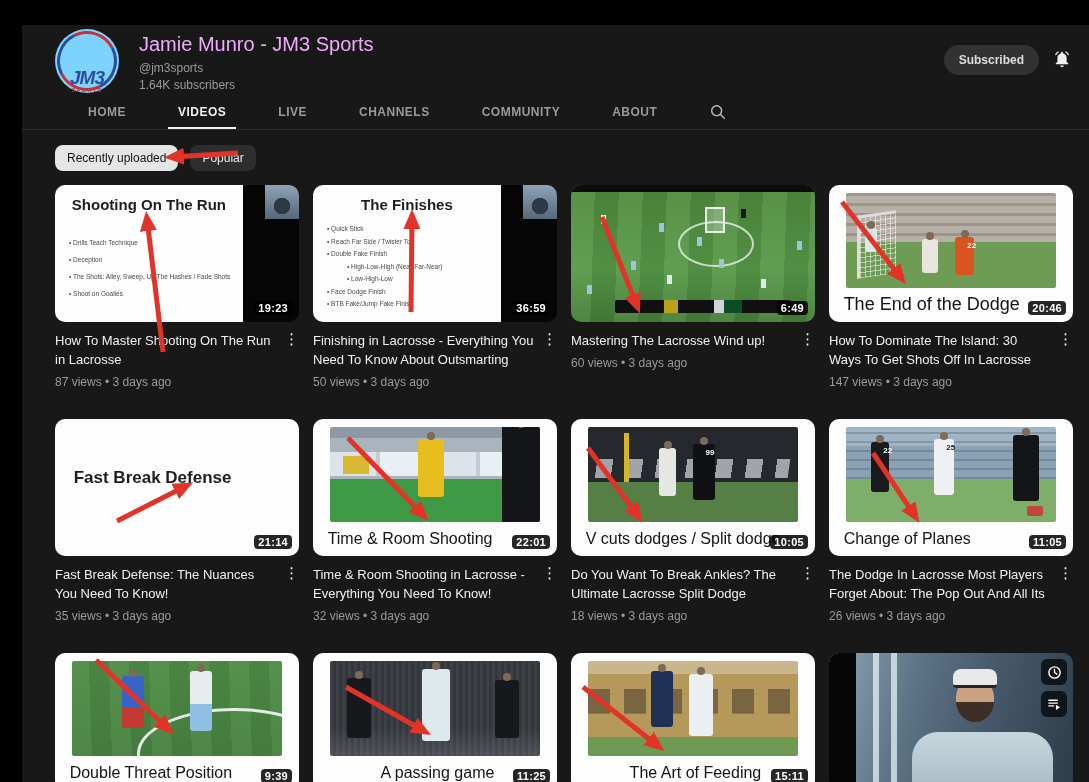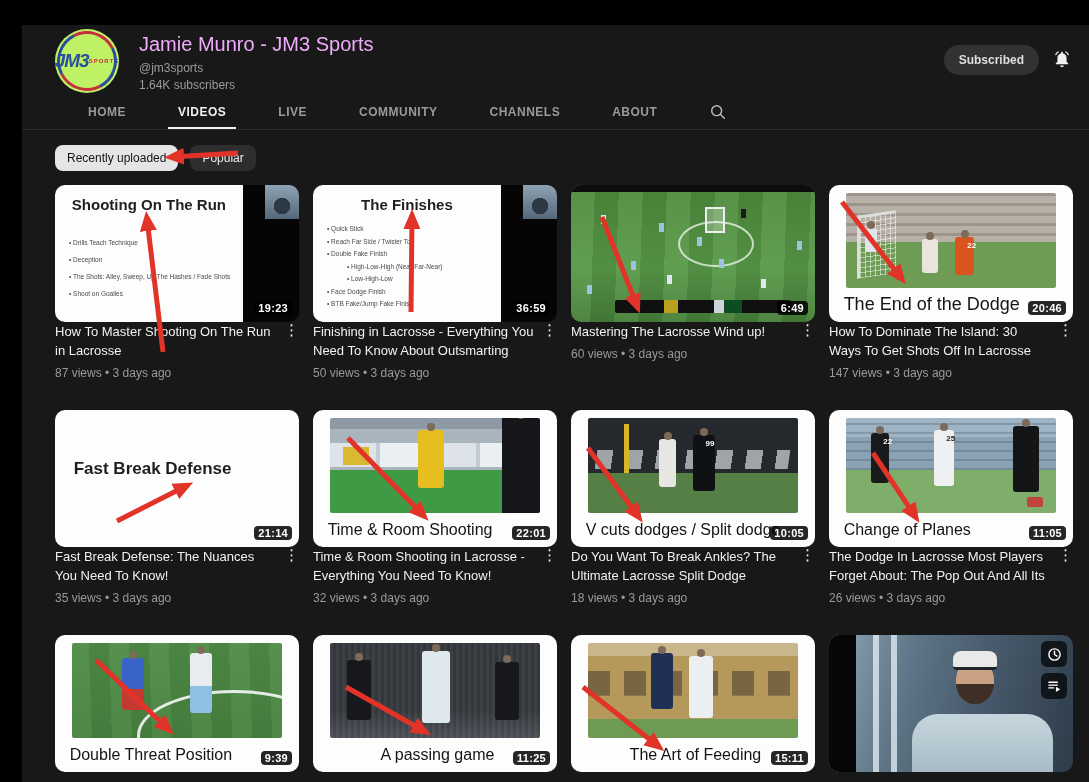--- a/index.html
+++ b/index.html
@@ -1,22 +1,22 @@
 <!DOCTYPE html>
 <html><head>
 <meta charset="utf-8">
 <style>
   html,body{margin:0;padding:0;width:1089px;height:782px;background:#000;overflow:hidden;
     font-family:"Liberation Sans", sans-serif;}
   .app{position:absolute;left:22px;top:25px;right:0;bottom:0;background:#181818;overflow:hidden;}
 
   
   .chan-header{display:flex;align-items:flex-start;padding:4px 16px 0 33px;height:66px;}
-  .avatar{width:64px;height:64px;border-radius:50%;background:#bef264;position:relative;flex:0 0 auto;
-    display:flex;flex-direction:row;align-items:center;justify-content:center;cursor:pointer;}
+  .avatar{width:64px;height:64px;border-radius:50%;background:#7dd3fc;position:relative;flex:0 0 auto;
+    display:flex;flex-direction:column;align-items:center;justify-content:flex-end;cursor:pointer;}
   .avatar::before{content:"";position:absolute;inset:2px;border-radius:50%;
     border:3px solid transparent;border-top-color:#c6303a;border-bottom-color:#c6303a;
     border-left-color:#2b4b9b;border-right-color:#2b4b9b;transform:rotate(18deg);}
   .logo-jm3{font-weight:bold;font-style:italic;font-size:19px;color:#2b4f9e;letter-spacing:-1px;line-height:18px;}
   .logo-sports{font-size:6px;font-weight:bold;color:#c6303a;letter-spacing:1px;}
   .chan-meta{margin-left:20px;flex:1;}
   .chan-name{color:#f0abfc;font-size:20px;line-height:24px;margin-top:3px;}
   .chan-handle{color:#9a9a9a;font-size:12px;margin-top:5px;}
   .chan-subs{color:#9a9a9a;font-size:12px;margin-top:3px;}
   .header-right{display:flex;align-items:center;margin-top:16px;}
@@ -36,21 +36,21 @@
   .chips{display:flex;gap:12px;margin:15px 0 0 33px;}
   .chip{height:26px;display:inline-flex;align-items:center;padding:0 12px;border-radius:8px;
     font-size:12px;font-weight:500;cursor:pointer;}
   .chip.sel{background:#e5e5e5;color:#141414;}
   .chip.unsel{background:#2e2e2e;color:#ececec;}
 
   
   .grid{display:grid;grid-template-columns:repeat(4,244px);column-gap:14px;row-gap:30px;
     margin:14px 0 0 33px;}
   .card{position:relative;height:137px;border-radius:10px;overflow:hidden;background:#050505;cursor:pointer;}
-  .trow{display:flex;}
+  .trow{display:flex;margin-top:9px;}
   .vtitle{flex:1;color:#f1f1f1;font-size:13px;line-height:19px;font-weight:500;max-height:38px;
     overflow:hidden;cursor:pointer;}
   .dots{color:#f1f1f1;font-size:15px;line-height:16px;margin-left:8px;cursor:pointer;user-select:none;}
   .vmeta{color:#9a9a9a;font-size:12px;margin-top:6px;}
   .badge{position:absolute;right:7px;bottom:7px;background:rgba(0,0,0,.85);color:#fff;
     font-size:11px;font-weight:700;padding:1px 4px;border-radius:4px;letter-spacing:.3px;}
 
   
   .slide{position:absolute;left:0;top:0;bottom:0;width:77%;background:#fdfdfd;}
   .slide-title{text-align:center;font-weight:700;font-size:15px;color:#1e1e1e;margin-top:11px;}
@@ -181,22 +181,22 @@
           <path fill="none" stroke="#efefef" stroke-width="1.4" stroke-linecap="round" d="M5.2 6.2C5.7 4.9 6.6 3.9 7.8 3.2M18.8 6.2c-.5-1.3-1.4-2.3-2.6-3"></path>
         </svg>
       </div>
     </div>
   </div>
 
   <div class="tabbar">
     <div class="tab">HOME</div>
     <div class="tab active">VIDEOS</div>
     <div class="tab">LIVE</div>
+    <div class="tab">CHANNELS</div>
     <div class="tab">COMMUNITY</div>
-    <div class="tab">CHANNELS</div>
     <div class="tab">ABOUT</div>
     <div class="tab-search">
       <svg width="18" height="18" viewBox="0 0 20 20">
         <circle cx="8.5" cy="8.5" r="5.5" fill="none" stroke="#bdbdbd" stroke-width="1.6"></circle>
         <line x1="12.8" y1="12.8" x2="17" y2="17" stroke="#bdbdbd" stroke-width="1.6" stroke-linecap="round"></line>
       </svg>
     </div>
   </div>
 
   <div class="chips">

